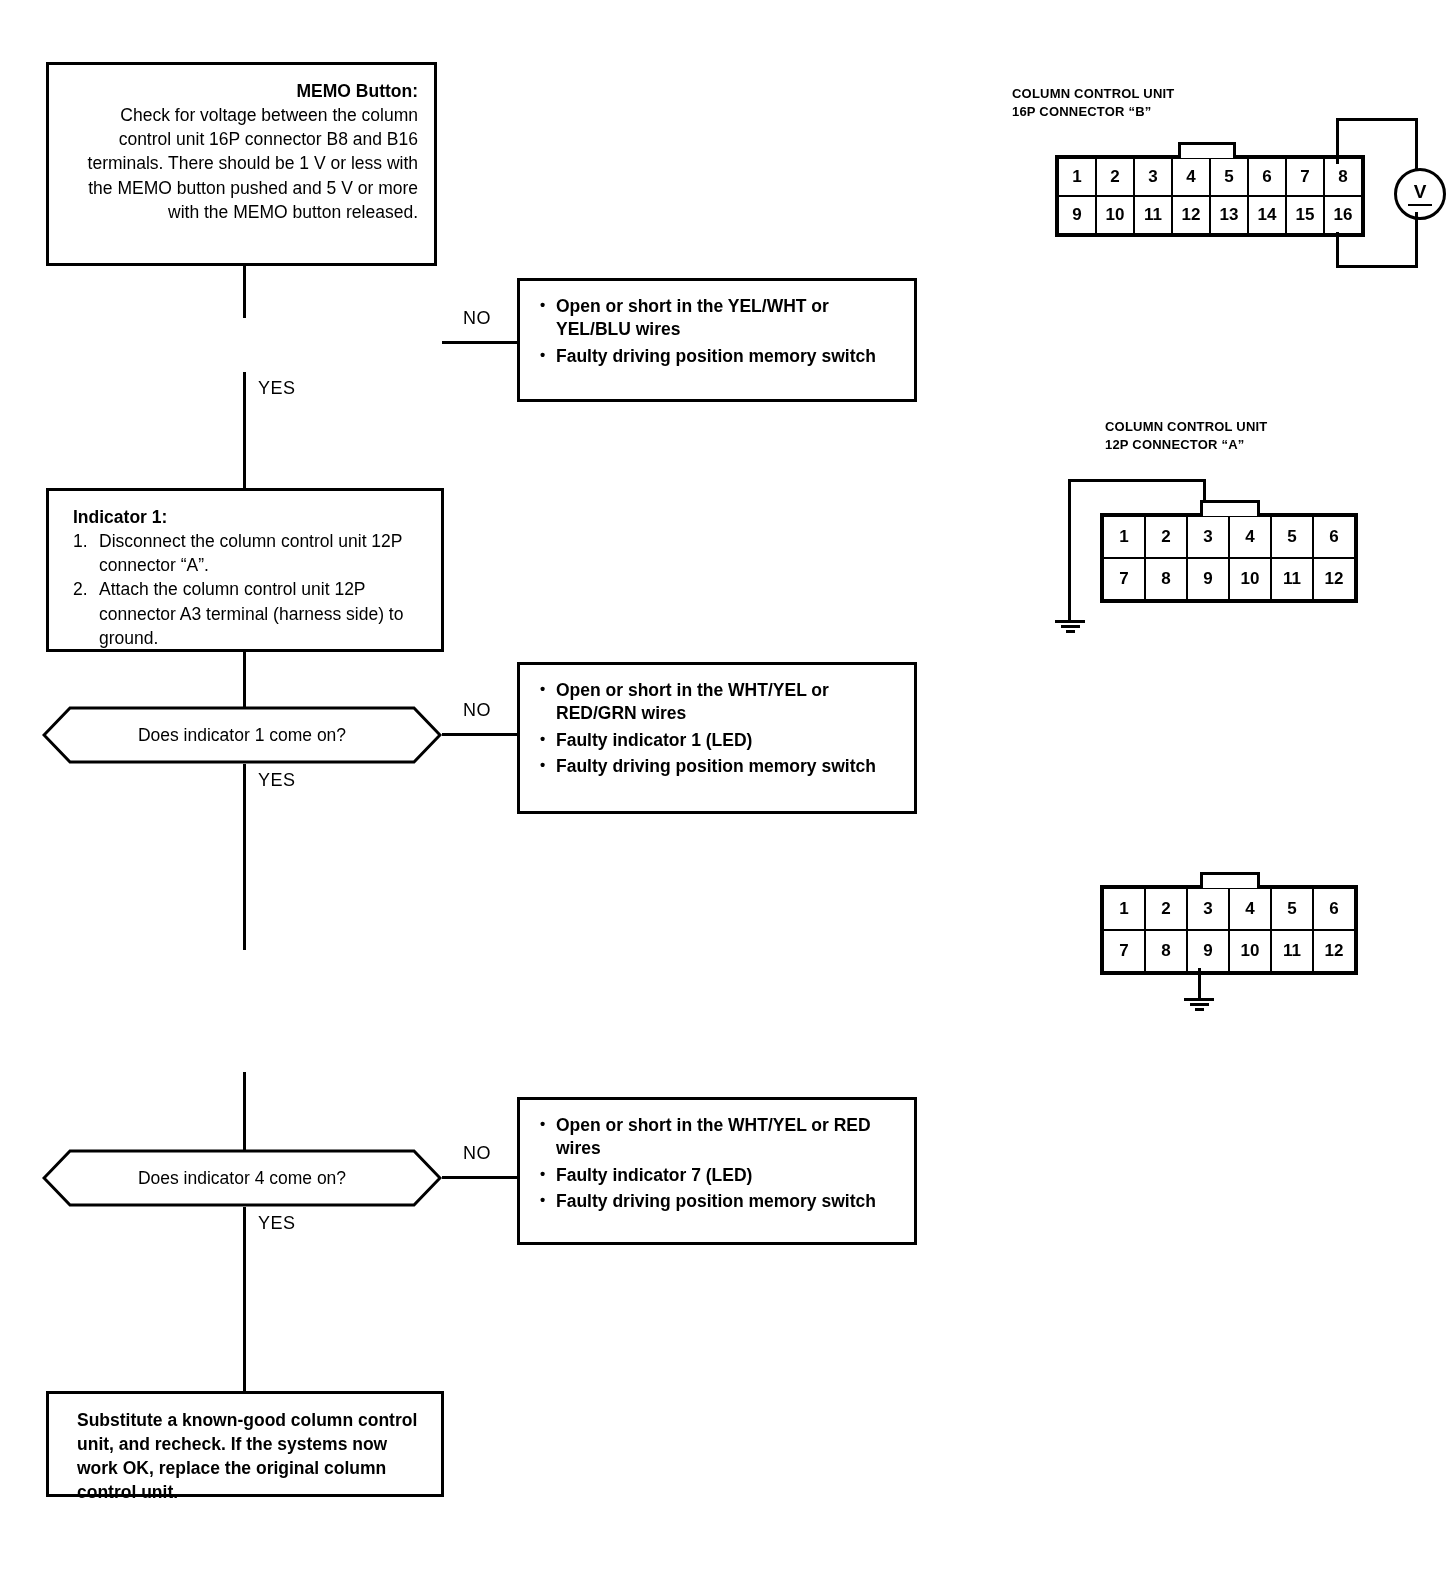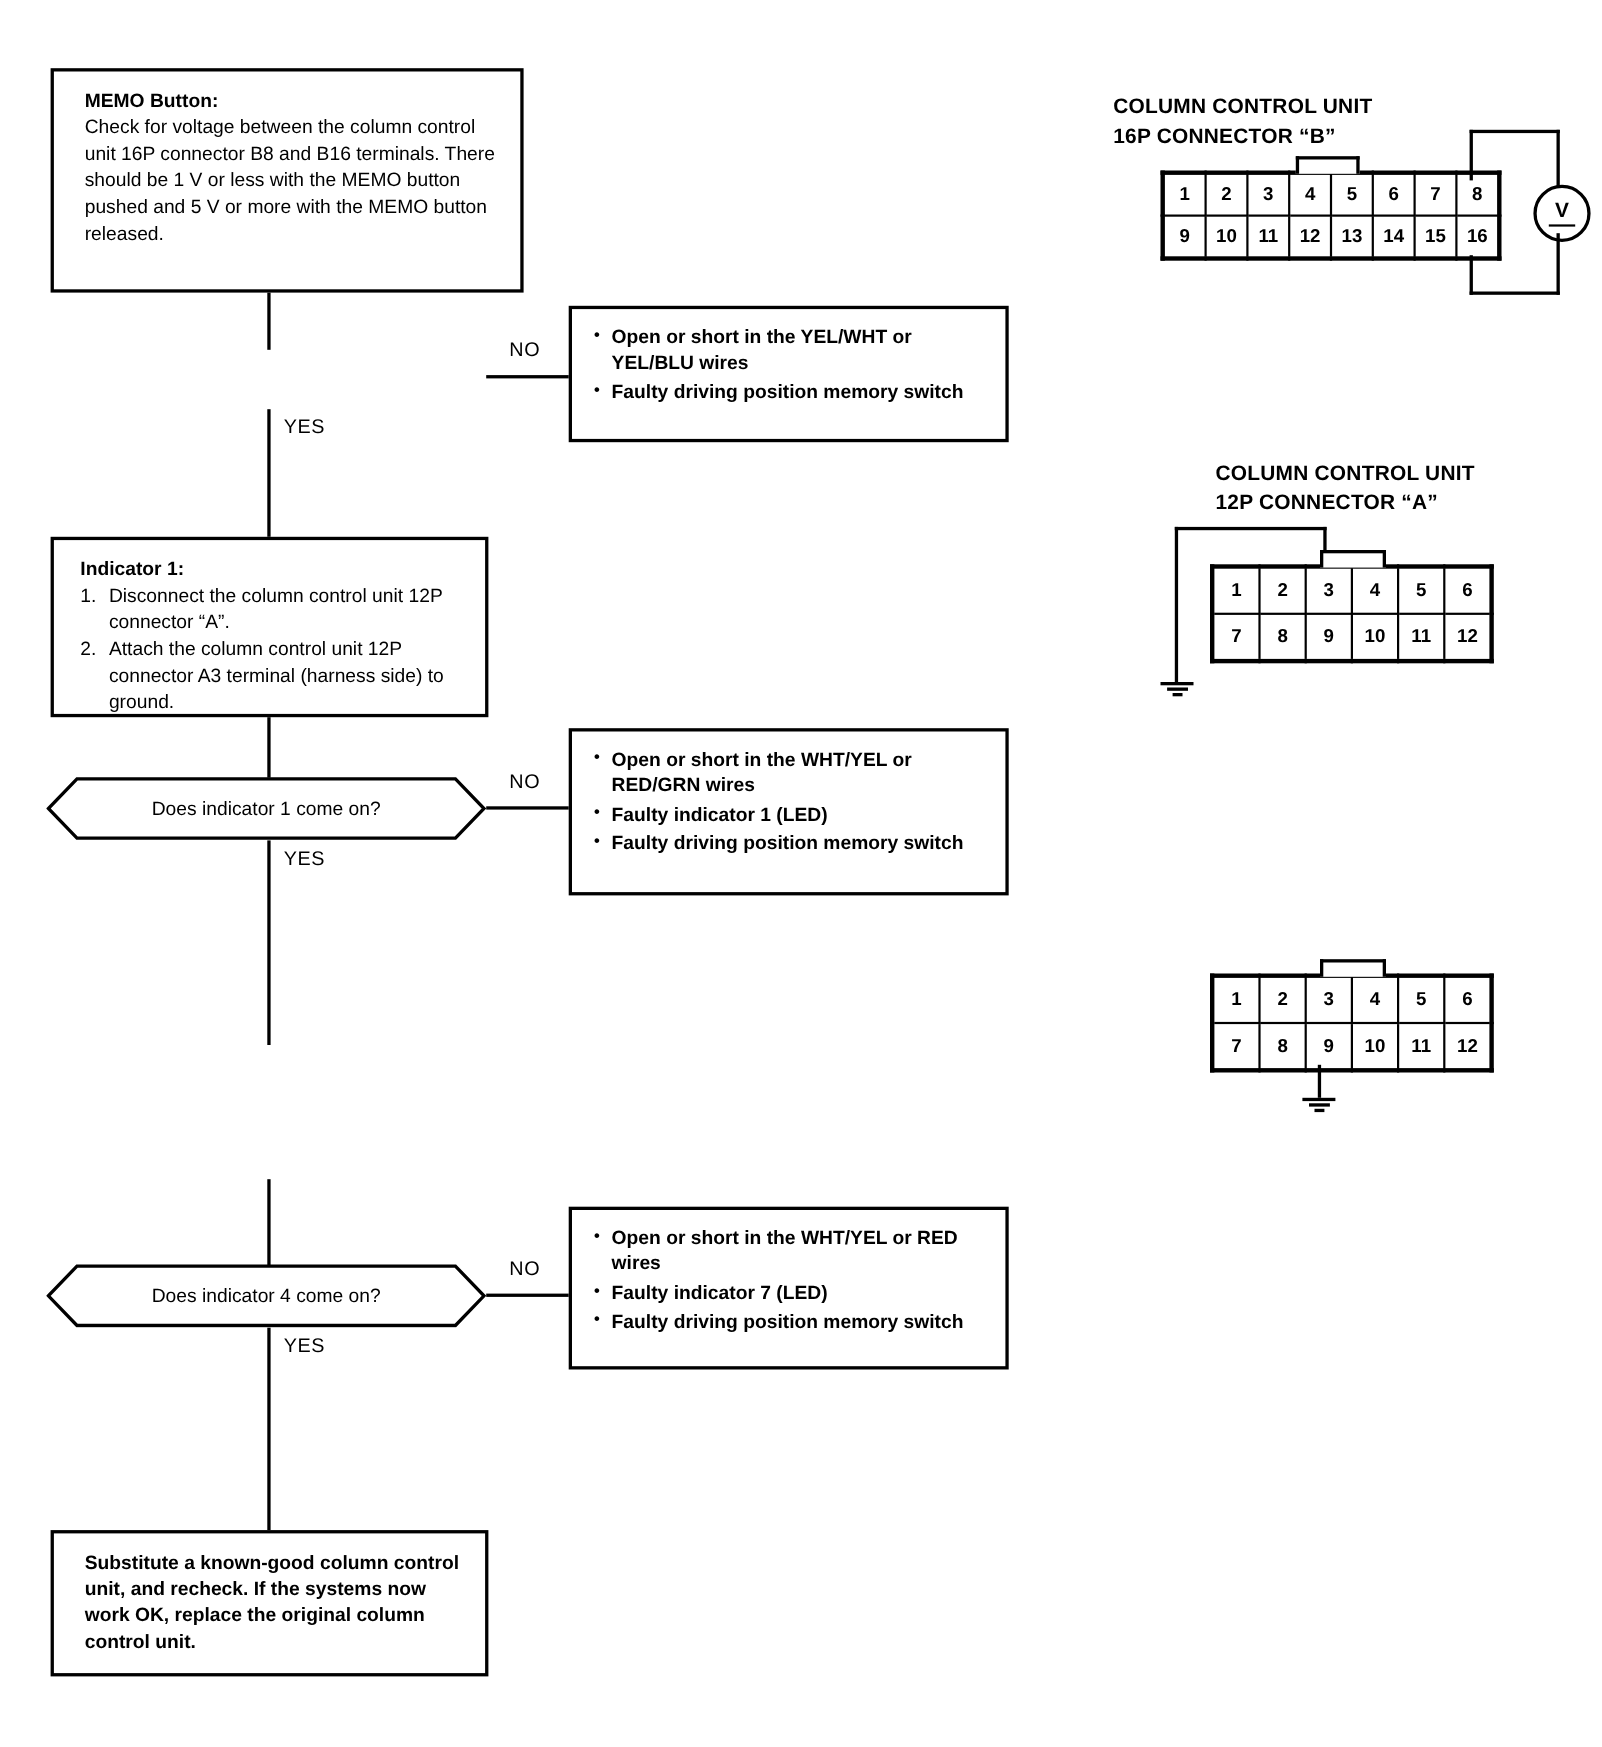--- a/index.html
+++ b/index.html
@@ -49,21 +49,21 @@
   .rbox ul li .bullet{flex:0 0 16px;font-size:15px;line-height:1.34;}
   .rbox ul li .txt{flex:1;}
 
   
   .vline{position:absolute;background:#000;width:3px;}
   .hline{position:absolute;background:#000;height:3px;}
   .flowlabel{position:absolute;font-size:18px;letter-spacing:.5px;}
 
   
   .note{position:absolute;font-size:17.5px;line-height:1.42;}
-  .cap{position:absolute;font-weight:bold;font-size:19px;line-height:1.42;letter-spacing:.2px;}
+  .cap{position:absolute;font-weight:bold;font-size:13px;line-height:1.42;letter-spacing:.2px;}
 
   
   .conn{position:absolute;}
   .grid{border:4px solid #000;border-collapse:collapse;background:#fff;}
   .grid td{
     border:2px solid #000;text-align:center;vertical-align:middle;
     font-weight:bold;font-size:17px;
     padding:0;
   }
   .grid.g16 td{width:36px;height:36px;}
@@ -87,21 +87,21 @@
   .gnd i{display:block;background:#000;margin:2px auto 0;}
   .gnd i.g1{width:30px;height:3px;}
   .gnd i.g2{width:19px;height:3px;}
   .gnd i.g3{width:9px;height:3px;}
 </style>
 </head>
 <body>
 
 <div class="stage">
 
-  <div class="pbox" style="left:46px;top:62px;width:430px;height:204px;">
+  <div class="pbox" style="left:46px;top:62px;width:391px;height:204px;text-align:right;">
     <div class="ttl">MEMO Button:</div>
     <div class="bdy">Check for voltage between the column control unit 16P connector B8 and B16 terminals. There should be 1 V or less with the MEMO button pushed and 5 V or more with the MEMO button released.</div>
   </div>
 
   <div class="vline" style="left:243px;top:266px;height:52px;"></div>
 
 
   <div class="hline" style="left:442px;top:341px;width:78px;"></div>
   <div class="flowlabel" style="left:463px;top:308px;">NO</div>
 
@@ -191,21 +191,21 @@
       <li>
         <span class="bullet">•</span>
         <span class="txt">Faulty driving position memory switch</span>
       </li>
     </ul>
   </div>
 
   <div class="vline" style="left:243px;top:1207px;height:185px;"></div>
   <div class="flowlabel" style="left:258px;top:1213px;">YES</div>
 
-  <div class="pbox bold" style="left:46px;top:1391px;width:398px;height:133px;">
+  <div class="pbox bold" style="left:46px;top:1391px;width:398px;height:106px;">
     <div class="bdy">Substitute a known-good column control unit, and recheck. If the systems now work OK, replace the original column control unit.</div>
   </div>
 
 
   <div class="cap" style="left:1012px;top:85px;width:400px;text-align:left;">
     <div>COLUMN CONTROL UNIT</div>
     <div>16P CONNECTOR “B”</div>
   </div>
 
   <div class="conn" style="left:1055px;top:155px;">

